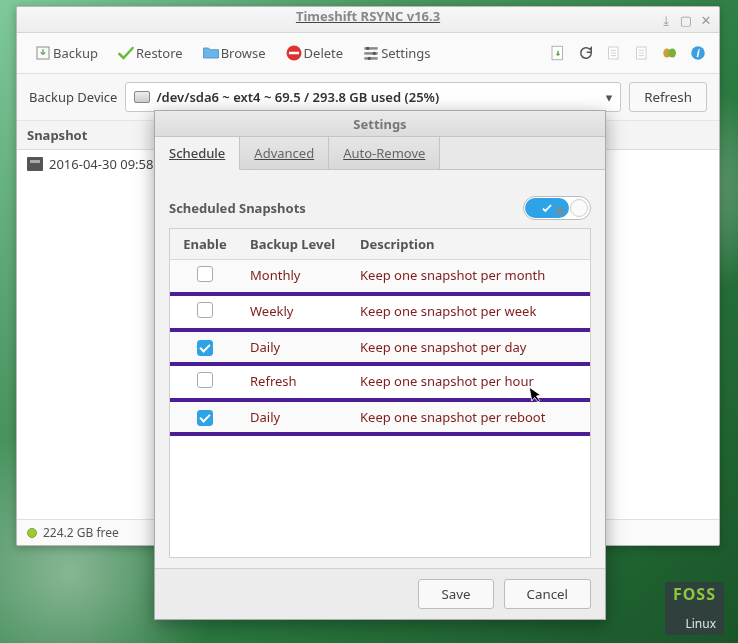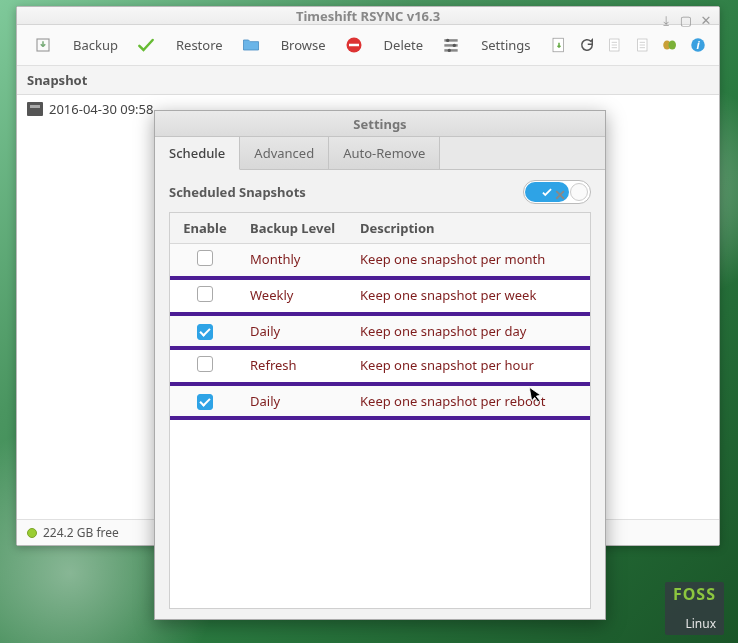--- a/index.html
+++ b/index.html
@@ -1,27 +1,27 @@
 <!DOCTYPE html>
 <html><head>
 <meta charset="utf-8">
 <style>
 * { box-sizing: border-box; margin: 0; padding: 0; font-family: "Segoe UI", "Noto Sans", Arial, sans-serif; }
 body { width: 738px; height: 643px; background: linear-gradient(135deg, #7fc99a 0%, #4a9560 30%, #2a7a40 60%, #1a5528 100%); position: relative; overflow: hidden; font-size: 13px; color: #444; }
 body::before { content: ""; position: absolute; width: 300px; height: 300px; background: radial-gradient(circle, rgba(255,255,255,0.4) 0%, rgba(255,255,255,0) 70%); left: -80px; bottom: -80px; border-radius: 50%; }
 body::after { content: ""; position: absolute; width: 220px; height: 220px; background: radial-gradient(circle, rgba(255,255,255,0.35) 0%, rgba(255,255,255,0) 70%); right: -50px; top: 80px; border-radius: 50%; }
 
 .main-window { position: absolute; left: 16px; top: 6px; width: 704px; height: 540px; background: #fff; border: 1px solid #b8b8b8; border-radius: 2px; box-shadow: 0 2px 8px rgba(0,0,0,0.25); z-index: 10; display: flex; flex-direction: column; }
-.titlebar { height: 18px; background: linear-gradient(#f7f7f7, #ededed); border-bottom: 1px solid #d5d5d5; display: flex; align-items: center; justify-content: center; position: relative; }
+.titlebar { height: 26px; background: linear-gradient(#f7f7f7, #ededed); border-bottom: 1px solid #d5d5d5; display: flex; justify-content: center; position: relative; text-decoration: underline; }
 .titlebar-title { font-weight: bold; color: #888; font-size: 13px; }
 .title-controls { position: absolute; right: 6px; top: 4px; display: flex; gap: 6px; color: #999; font-size: 13px; }
 .title-ctrl { width: 14px; text-align: center; cursor: pointer; }
 
 .toolbar { display: flex; align-items: center; gap: 6px; padding: 6px 10px; background: #fafafa; border-bottom: 1px solid #e0e0e0; }
-.tb-btn { display: flex; align-items: center; gap: 20px; padding: 4px 6px; border-radius: 3px; cursor: pointer; color: #555; }
+.tb-btn { display: flex; align-items: center; gap: 0; padding: 4px 6px; border-radius: 3px; cursor: pointer; color: #555; }
 .tb-icon { width: 20px; height: 20px; display: flex; align-items: center; justify-content: center; }
 .tb-sep { flex: 1; }
 .tb-small { width: 22px; height: 22px; display:flex; align-items:center; justify-content:center; color:#888; cursor:pointer; }
 
 .devrow { display: flex; align-items: center; gap: 8px; padding: 8px 12px; border-bottom: 1px solid #e4e4e4; background: #f7f7f7; }
 .devlabel { color: #444; }
 .devcombo { flex: 1; background: #fff; border: 1px solid #c8c8c8; border-radius: 3px; padding: 5px 8px; display: flex; align-items: center; gap: 6px; cursor: pointer; position: relative; }
 .devcombo .caret { margin-left: auto; color: #555; }
 .refresh-btn { background: #f9f9f9; border: 1px solid #c8c8c8; border-radius: 3px; padding: 5px 14px; cursor: pointer; color: #444; }
 
@@ -29,25 +29,25 @@
 .list-body { flex: 1; background: #fff; overflow: hidden; }
 .list-row { padding: 5px 10px; display: flex; align-items: center; gap: 6px; color: #444; }
 .disk-icon { width: 16px; height: 14px; background: #555; border-radius: 1px; position: relative; }
 .disk-icon::after { content:""; position:absolute; background:#aaa; width:10px; height:3px; top:3px; left:3px; }
 
 .statusbar { height: 26px; border-top: 1px solid #e0e0e0; background: #fafafa; display: flex; align-items: center; gap: 6px; padding: 0 10px; color: #555; font-size: 12px; }
 .dot-green { width: 10px; height: 10px; border-radius: 50%; background: #9acd32; border: 1px solid #7ca428; }
 
 .settings-dialog { position: absolute; left: 154px; top: 110px; width: 452px; height: 510px; background: #f2f2f2; border: 1px solid #aaa; box-shadow: 0 5px 18px rgba(0,0,0,0.35); z-index: 20; display: flex; flex-direction: column; }
 .dlg-title { height: 26px; background: linear-gradient(#eaeaea,#dcdcdc); border-bottom: 1px solid #c4c4c4; display: flex; align-items: center; justify-content: center; font-weight: bold; color: #777; }
-.tabs { display: flex; border-bottom: 1px solid #c4c4c4; background: #e8e8e8; }
+.tabs { display: flex; border-bottom: 1px solid #c4c4c4; background: #e8e8e8; text-decoration: underline; }
 .tab { padding: 7px 14px; color: #666; cursor: pointer; border-right: 1px solid #c4c4c4; background: linear-gradient(#e6e6e6,#d8d8d8); }
 .tab.active { background: #f2f2f2; border-bottom: 1px solid #f2f2f2; margin-bottom: -1px; color: #444; font-weight: 500; }
 .tabbody { flex: 1; padding: 10px 14px; background: #f2f2f2; display: flex; flex-direction: column; }
-.schedrow { display: flex; align-items: center; margin-bottom: 8px; }
+.schedrow { display: flex; align-items: center; margin-bottom: 8px; margin-top: 16px; }
 .schedrow b { color: #5a5a5a; font-size: 13px; }
 .switch { margin-left: auto; width: 68px; height: 24px; background: #fff; border: 1px solid #bbb; border-radius: 12px; position: relative; cursor: pointer; }
 .switch-on { position: absolute; left: 1px; top: 1px; width: 44px; height: 20px; background: #2ea3e6; border-radius: 10px; display:flex; align-items:center; justify-content:center; }
 .switch-on svg { color:#fff; }
 .switch-knob { position: absolute; right: 2px; top: 2px; width: 18px; height: 18px; background: #fafafa; border:1px solid #ccc; border-radius: 50%; }
 .switch-x { position:absolute; right: 24px; top:4px; color:#888; font-weight:bold; font-size:14px; }
 
 .sched-table { border: 1px solid #cfcfcf; background: #fff; flex: 1; display: flex; flex-direction: column; }
 .st-head { display: flex; background: #f4f4f4; border-bottom: 1px solid #d8d8d8; font-weight: bold; color: #555; align-items: flex-end; }
 .st-head > div, .st-row > div { padding: 6px 10px; }
@@ -167,20 +167,29 @@
         </svg>
       </div>
     <div class="tb-small">
         <svg width="18" height="18" viewBox="0 0 24 24">
           <circle cx="12" cy="12" r="9" fill="#3aa0e0"></circle>
           <text x="12" y="17" text-anchor="middle" fill="#fff" font-size="14" font-family="serif" font-style="italic" font-weight="bold">i</text>
         </svg>
       </div>
   </div>
 
+  <div class="devrow">
+    <span class="devlabel">Backup Device</span>
+    <div class="devcombo">
+      <span class="hd-icon"></span>
+      <b style="font-weight:600;color:#333">/dev/sda6 ~ ext4 ~ 69.5 / 293.8 GB used (25%)</b>
+      <span class="caret">▾</span>
+    </div>
+    <button class="refresh-btn">Refresh</button>
+  </div>
 
   <div class="list-header">Snapshot</div>
   <div class="list-body">
     <div class="list-row">
       <span class="disk-icon"></span>
       <span>2016-04-30 09:58</span>
     </div>
   </div>
 
   <div class="statusbar">
@@ -237,20 +246,24 @@
             <div class="col-ds">Keep one snapshot per hour</div>
           </div>
           <div class="st-row">
             <div class="col-en"><span class="cb checked"></span></div>
             <div class="col-lv">Daily</div>
             <div class="col-ds">Keep one snapshot per reboot</div>
           </div>
         </div>
     </div>
   </div>
+  <div class="dlg-buttons">
+    <button class="dlg-btn">Save</button>
+    <button class="dlg-btn">Cancel</button>
+  </div>
 </div>
 
 <div class="cursor">
   <svg width="14" height="18" viewBox="0 0 14 18">
       <path d="M1 1l0 14 3.5-3 2.5 5 2-1-2.5-5 4.5 0z" fill="#000" stroke="#fff" stroke-width="0.8"></path>
     </svg>
 </div>
 
 <div class="foss-logo">
   <div class="l1">FOSS</div>

